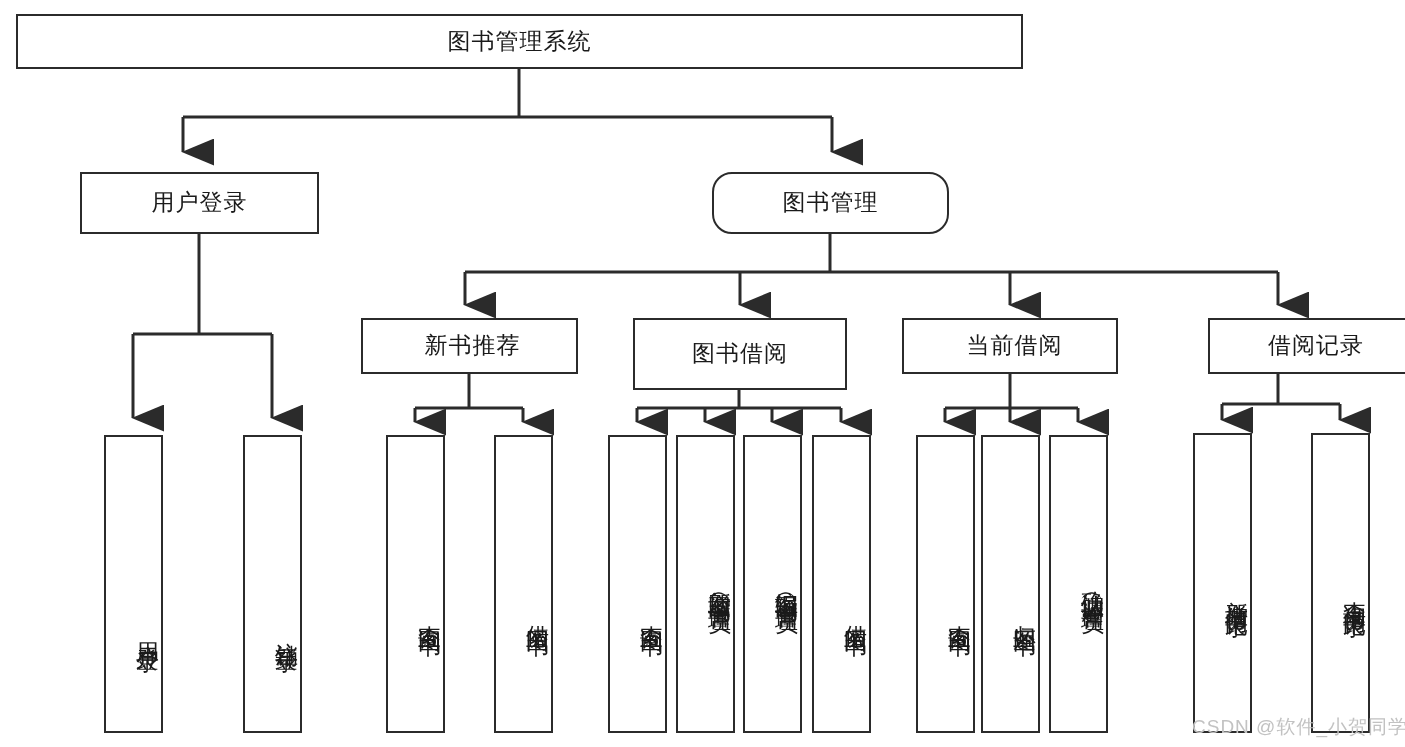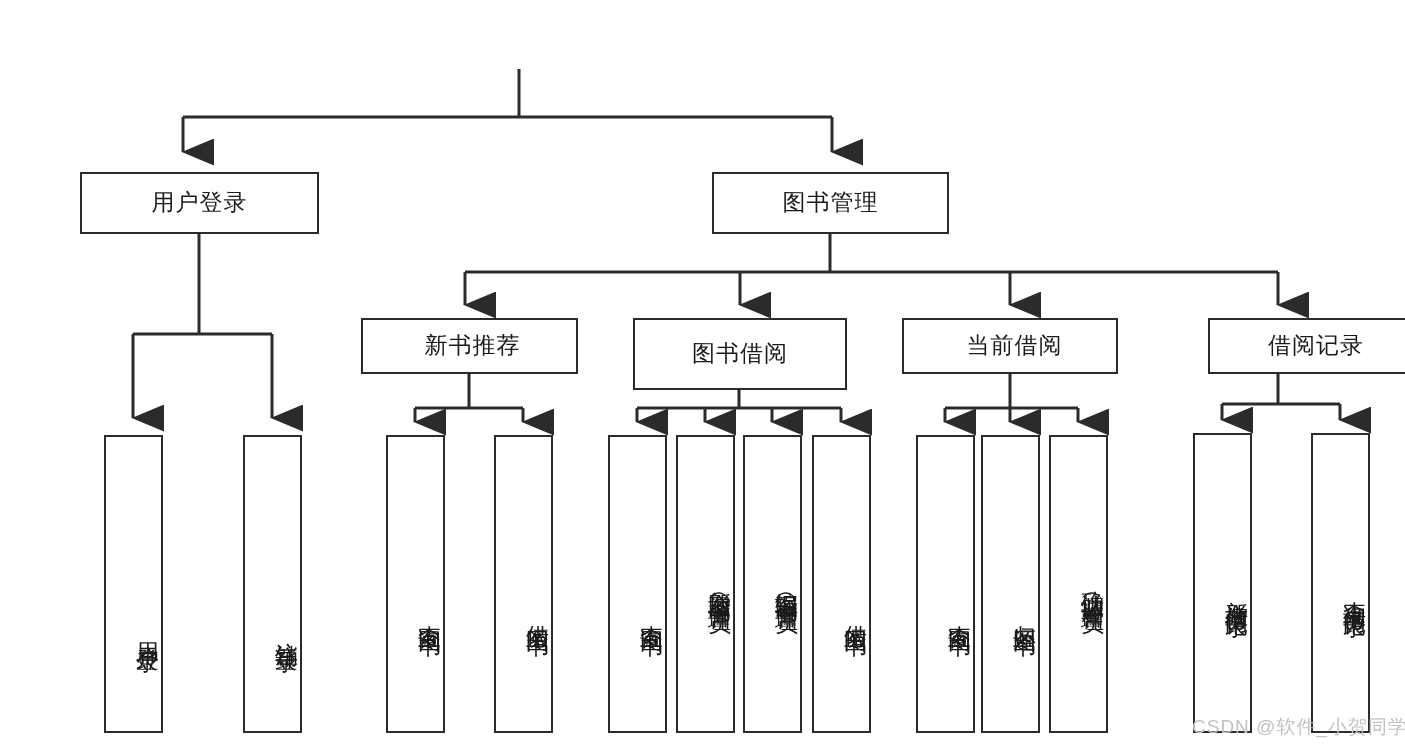--- a/index.html
+++ b/index.html
@@ -113,23 +113,24 @@
       <path d="M1010,408 L1010,422" marker-end="url(#arrow)"></path>
       <path d="M1078,408 L1078,422" marker-end="url(#arrow)"></path>
 
       <path d="M1278,374 L1278,404"></path>
       <path d="M1222,404 L1340,404"></path>
       <path d="M1222,404 L1222,420" marker-end="url(#arrow)"></path>
       <path d="M1340,404 L1340,420" marker-end="url(#arrow)"></path>
     </g>
   </svg>
 
+  <div class="node horiz" style="left:16px; top:14px; width:1007px; height:55px;">图书管理系统</div>
 
   <div class="node horiz" style="left:80px; top:172px; width:239px; height:62px;">用户登录</div>
-  <div class="node horiz" style="left:712px; top:172px; width:237px; height:62px;">图书管理</div>
+  <div class="node horiz" style="left:712px; top:172px; width:237px; height:62px;border-radius:20px;">图书管理</div>
 
   <div class="node horiz" style="left:361px; top:318px; width:217px; height:56px;padding-left:6px;">新书推荐</div>
   <div class="node horiz" style="left:633px; top:318px; width:214px; height:72px;">图书借阅</div>
   <div class="node horiz" style="left:902px; top:318px; width:216px; height:56px;padding-left:9px;">当前借阅</div>
   <div class="node horiz" style="left:1208px; top:318px; width:216px; height:56px;">借阅记录</div>
 
   <div class="node vert toppad-lg" style="left:104px; top:435px; width:59px; height:298px;">用户登录</div>
   <div class="node vert toppad-lg" style="left:243px; top:435px; width:59px; height:298px;">注销登录</div>
 
   <div class="node vert toppad-md" style="left:386px; top:435px; width:59px; height:298px;">查询图书</div>

